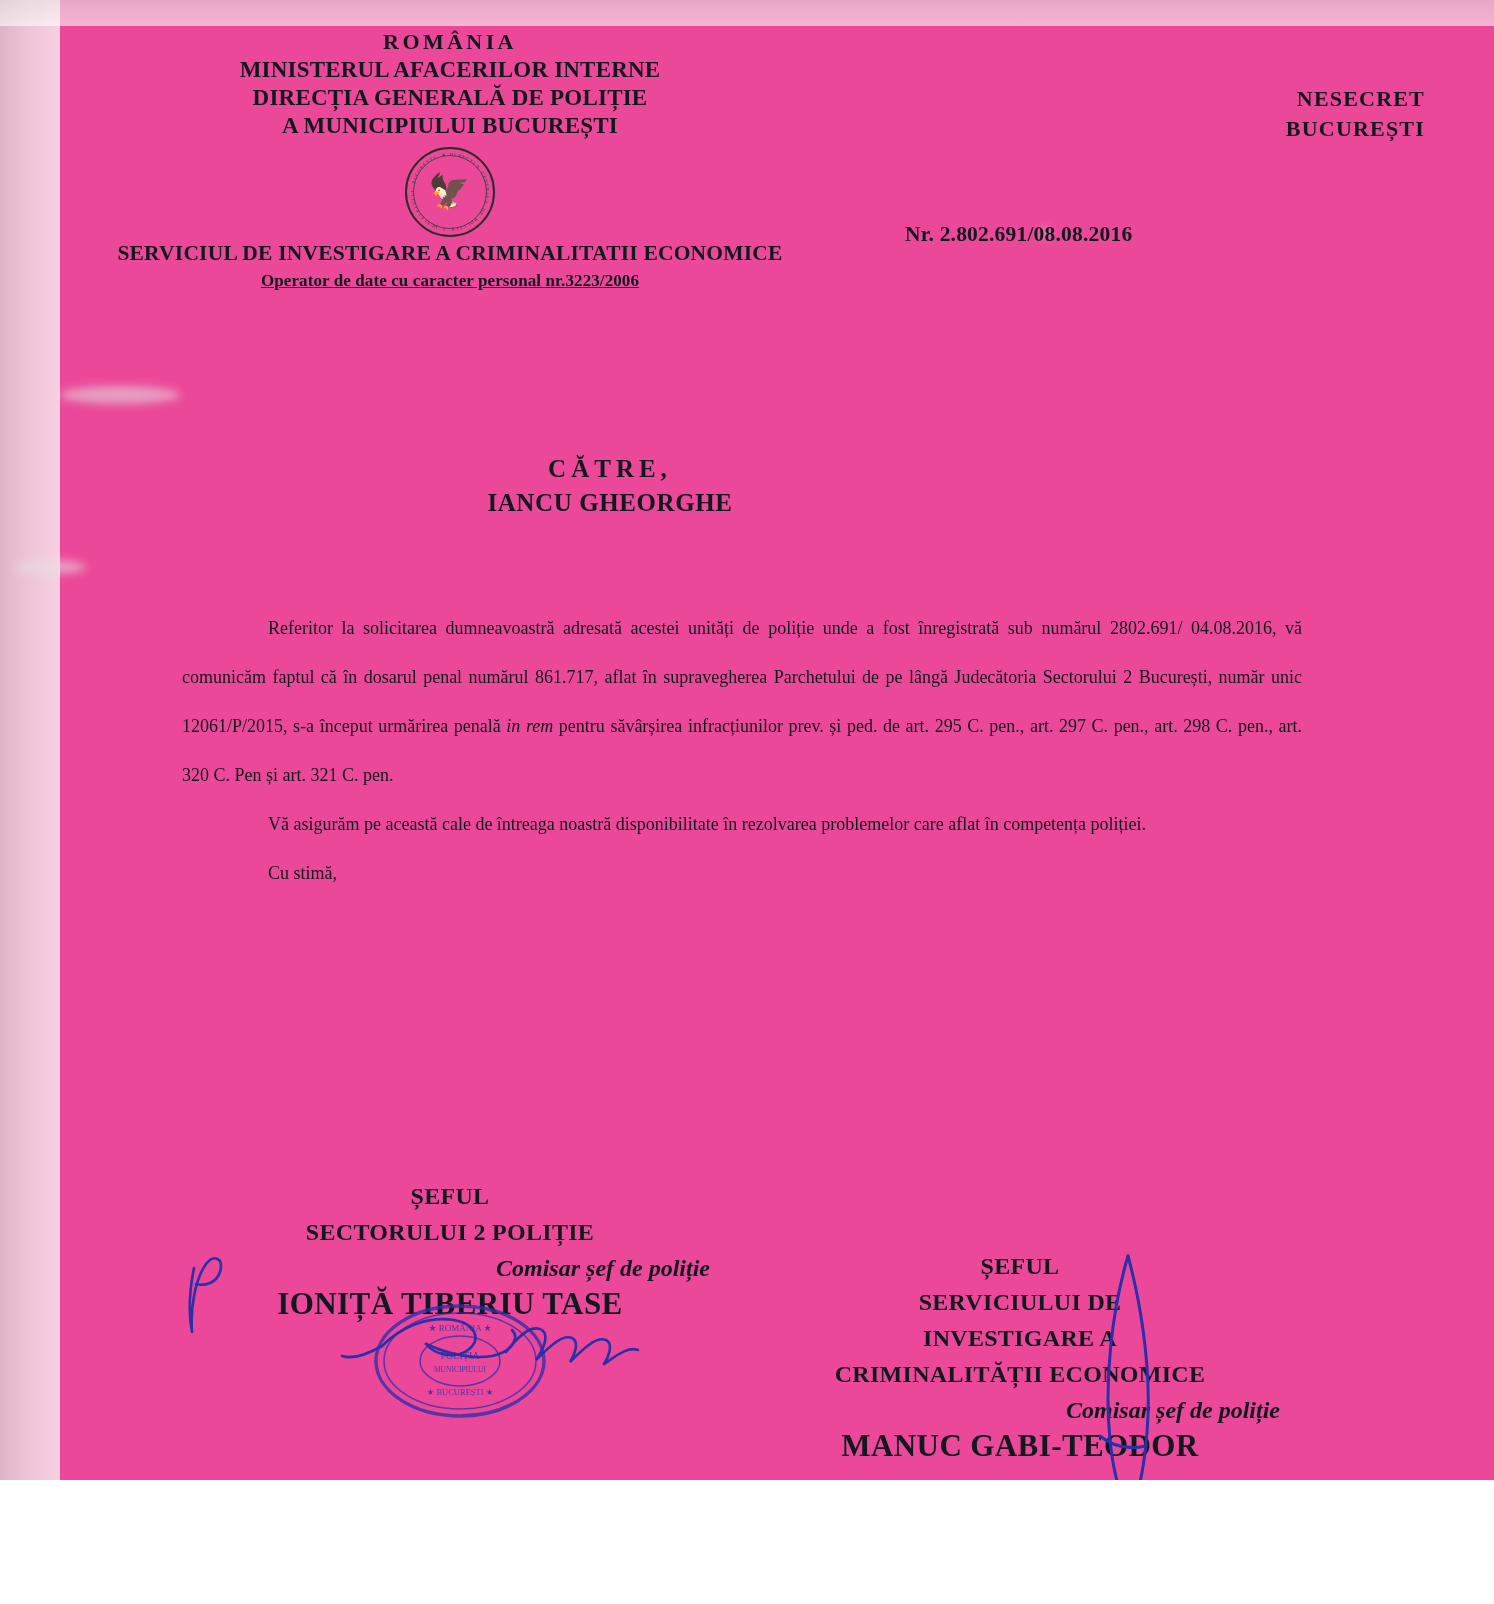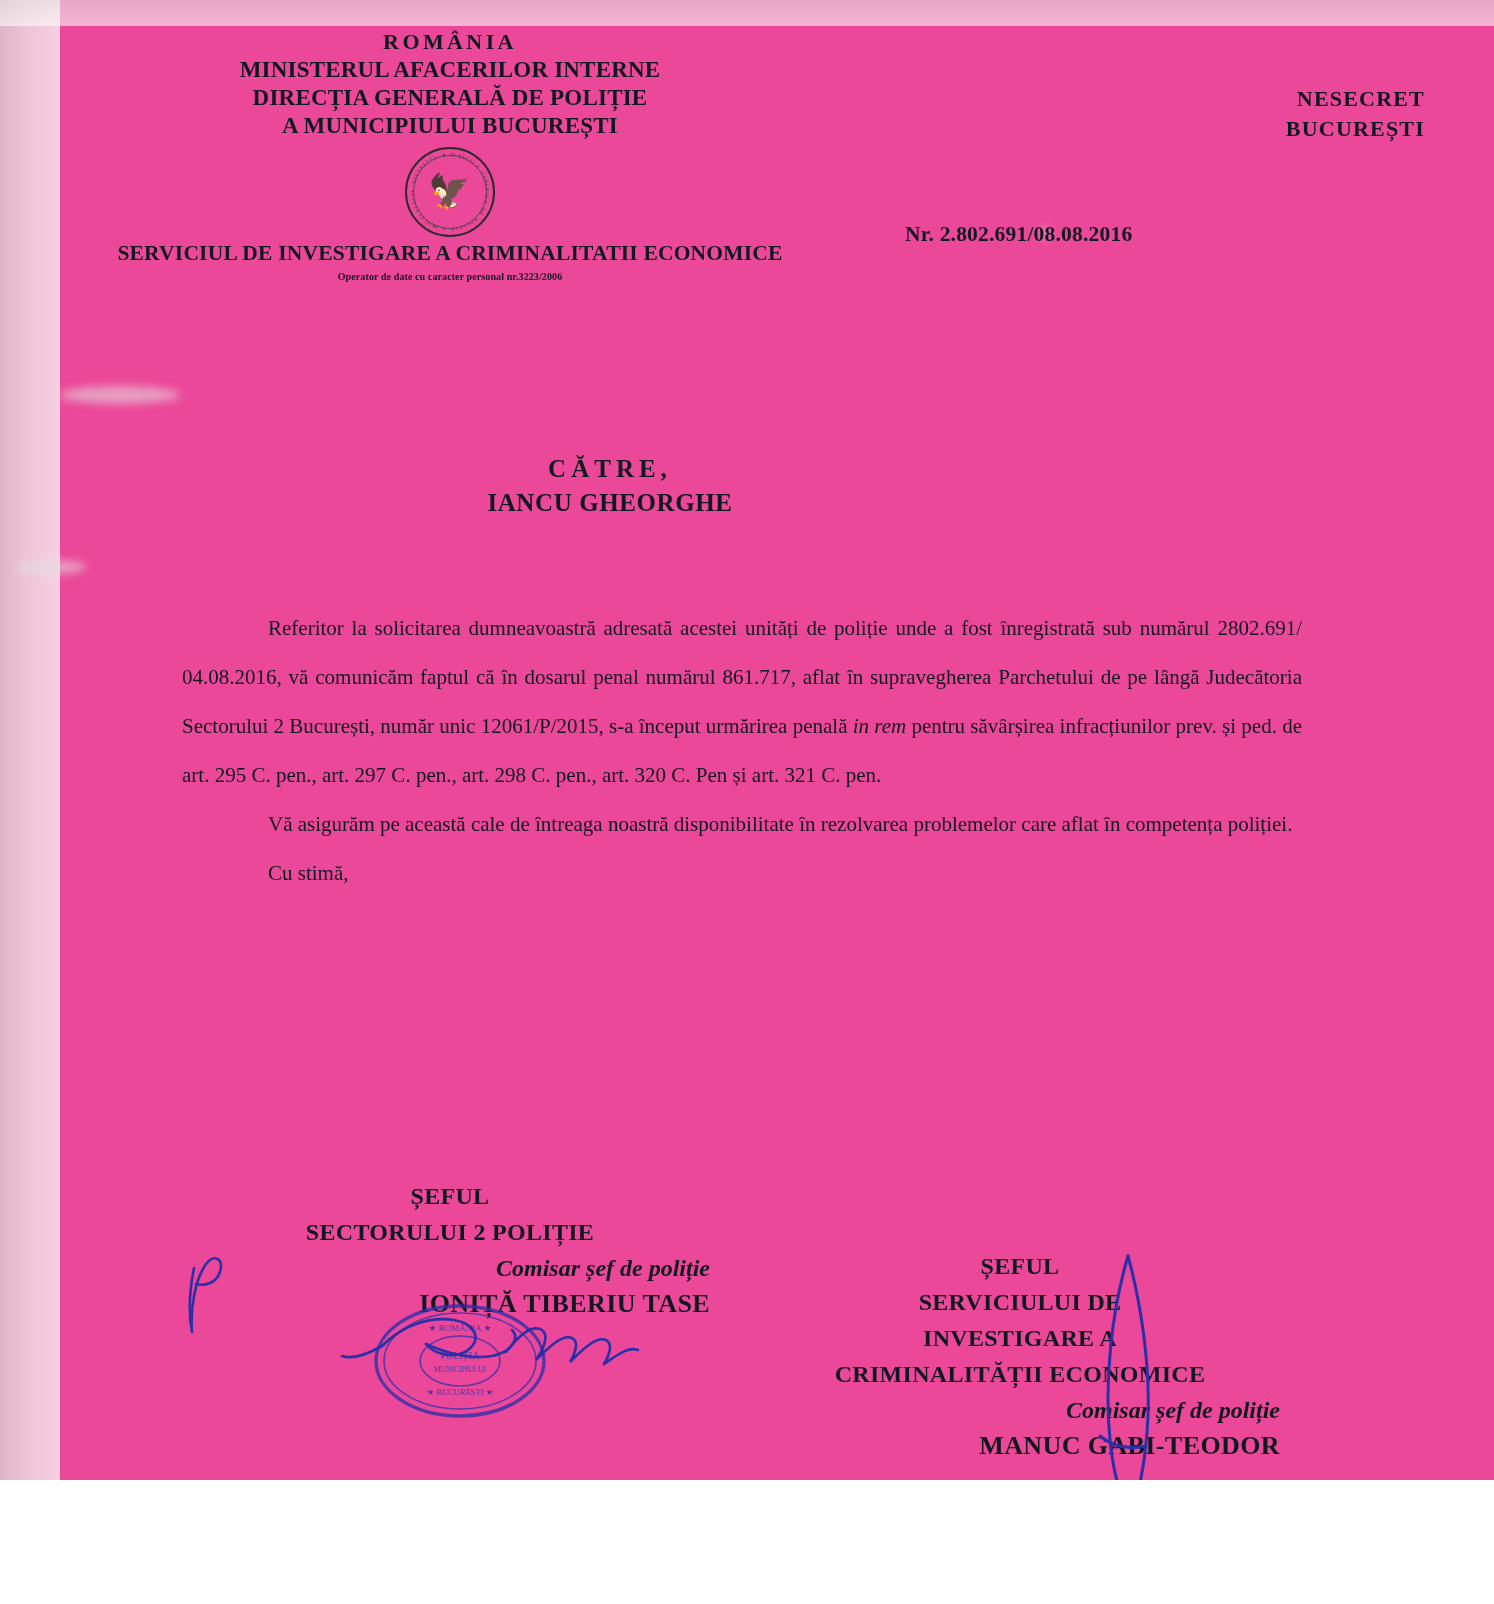--- a/index.html
+++ b/index.html
@@ -118,23 +118,24 @@
     font-size: 22px;
     line-height: 30px;
     letter-spacing: .4px;
   }
   .header .subline.wide {
     font-size: 21.5px;
     letter-spacing: .2px;
   }
   .header .operator {
     font-weight: bold;
-    font-size: 10px;
+    font-size: 17px;
     margin-top: 3px;
     letter-spacing: .1px;
+    text-decoration: underline;
   }
 
   
   .right-block {
     position: absolute;
     left: 905px;
     top: 84px;
     width: 520px;
     text-align: right;
   }
@@ -174,21 +175,21 @@
     letter-spacing: .6px;
     margin-top: 6px;
   }
 
   
   .body-text {
     position: absolute;
     left: 182px;
     top: 604px;
     width: 1120px;
-    font-size: 21px;
+    font-size: 18px;
     line-height: 49px;
     text-align: justify;
     text-justify: inter-word;
   }
   .body-text p {
     margin: 0;
     text-indent: 86px;
   }
   .body-text p.second {
     margin-top: 0px;
@@ -220,24 +221,23 @@
   }
   .sig-rank {
     font-weight: bold;
     font-style: italic;
     font-size: 24px;
     line-height: 36px;
     text-align: right;
   }
   .sig-name {
     font-weight: bold;
-    font-size: 26px;
+    font-size: 31px;
     line-height: 36px;
     letter-spacing: .4px;
-    text-align: right;
   }
   .stamp {
     position: absolute;
     left: 366px;
     top: 1300px;
     width: 188px;
     height: 122px;
     pointer-events: none;
     opacity: .92;
   }

